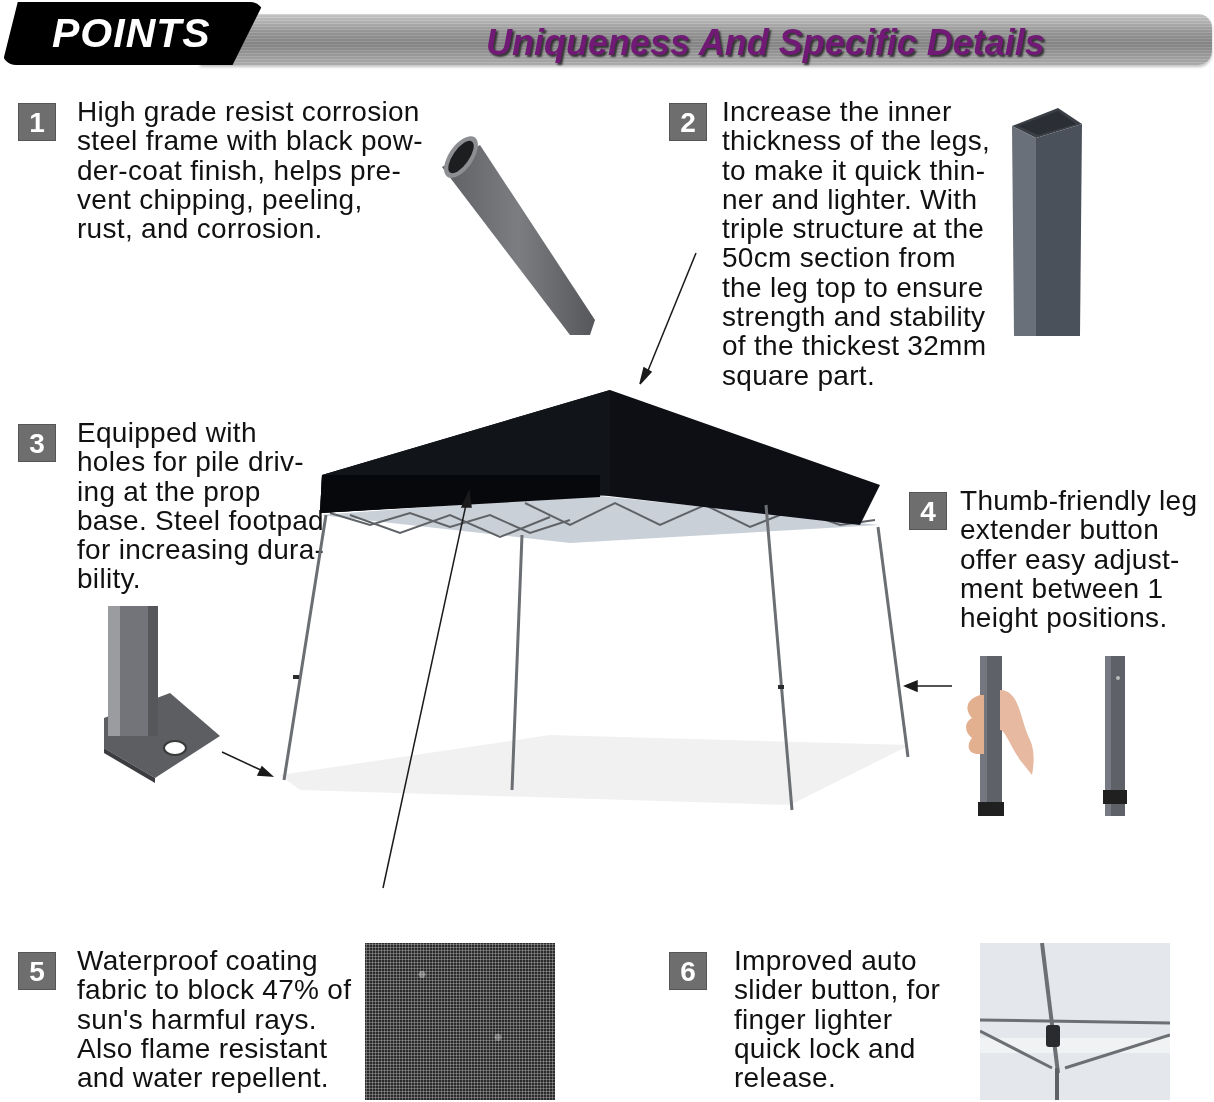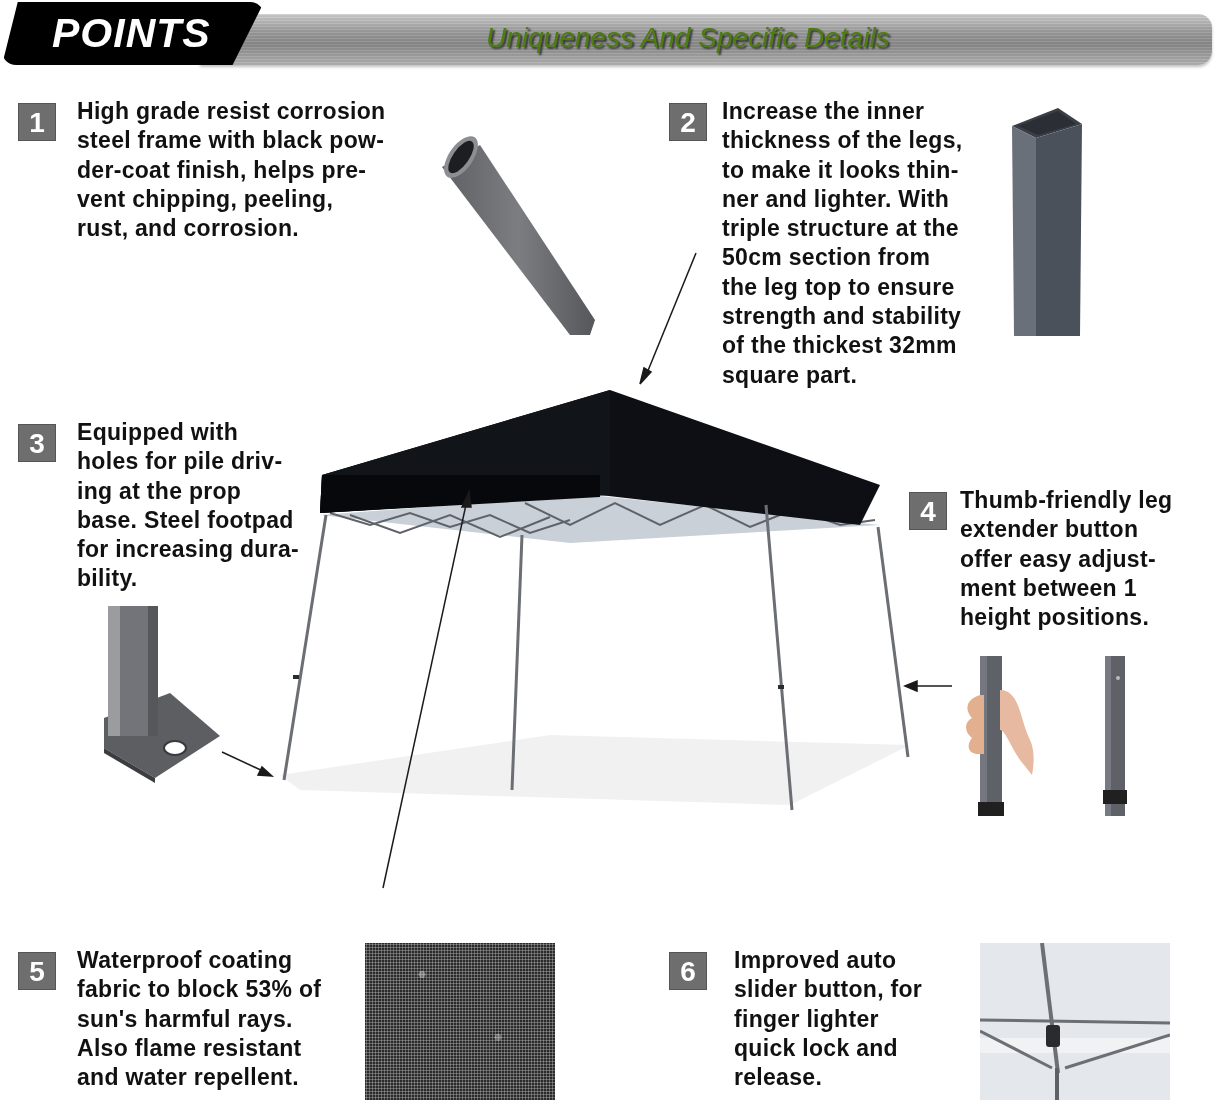--- a/index.html
+++ b/index.html
@@ -11,29 +11,29 @@
   .banner-bar { position:absolute; left:200px; top:14px; width:1012px; height:51px;
     border-radius:0 14px 14px 0;
     background:linear-gradient(180deg,#cfcfcf 0%,#9c9c9c 35%,#8a8a8a 60%,#b4b4b4 100%);
     box-shadow:0 2px 3px rgba(0,0,0,0.25); }
   .banner-bar::after { content:""; position:absolute; inset:0; border-radius:0 14px 14px 0;
     background:repeating-linear-gradient(180deg, rgba(255,255,255,0.08) 0 1px, rgba(0,0,0,0.05) 1px 3px); }
   .banner-black { position:absolute; left:2px; top:2px; width:262px; height:63px; background:#000;
     clip-path:polygon(6% 0,100% 0,88% 100%,0 100%); border-radius:14px; }
   .banner-title { position:absolute; left:52px; top:10px; font-size:41px; font-weight:bold;
     font-style:italic; color:#fff; letter-spacing:1px; }
-  .banner-subtitle { position:absolute; left:486px; top:22px; font-size:28px; font-weight:normal;
-    font-style:italic; color:#4d7c0f; text-shadow:2px 2px 2px #333; }
+  .banner-subtitle { position:absolute; left:486px; top:22px; font-size:36px; font-weight:bold;
+    font-style:italic; color:#701a75; text-shadow:2px 2px 2px #333; }
 
   
   .feature { position:absolute; }
   .num-badge { position:absolute; left:0; top:0; width:38px; height:38px; background:#6e6e6e;
     color:#fff; font-weight:bold; font-size:28px; text-align:center; line-height:38px;
     border:1px solid #555; box-sizing:border-box; }
-  .feature-text { position:absolute; left:59px; top:-6px; font-size:23px; font-weight:bold;
+  .feature-text { position:absolute; left:59px; top:-6px; font-size:28px; font-weight:normal;
     line-height:29.3px; white-space:pre; color:#111; letter-spacing:0.3px; }
 
   
   .img { position:absolute; }
   .fabric { background:
       radial-gradient(circle at 30% 20%, rgba(255,255,255,0.35) 0 3px, transparent 4px),
       radial-gradient(circle at 70% 60%, rgba(255,255,255,0.3) 0 3px, transparent 4px),
       radial-gradient(circle, #8a8a8a 0.8px, transparent 1.3px) 0 0/3px 3px,
       #2a2a2a; }
   .slider-img { background:linear-gradient(180deg,#dfe3e8 0%,#eef0f3 60%,#f6f7f8 100%); overflow:hidden; }
@@ -55,21 +55,21 @@
 steel frame with black pow-
 der-coat finish, helps pre-
 vent chipping, peeling,
 rust, and corrosion.</div>
 </div>
 
 <div class="feature" style="left:669px;top:103px;">
   <div class="num-badge">2</div>
   <div class="feature-text" style="left:53px;">Increase the inner
 thickness of the legs,
-to make it looks thin-
+to make it quick thin-
 ner and lighter. With
 triple structure at the
 50cm section from
 the leg top to ensure
 strength and stability
 of the thickest 32mm
 square part.</div>
 </div>
 
 <div class="feature" style="left:18px;top:424px;">
@@ -87,21 +87,21 @@
   <div class="feature-text" style="left:51px;">Thumb-friendly leg
 extender button
 offer easy adjust-
 ment between 1
 height positions.</div>
 </div>
 
 <div class="feature" style="left:18px;top:952px;">
   <div class="num-badge">5</div>
   <div class="feature-text">Waterproof coating
-fabric to block 53% of
+fabric to block 47% of
 sun's harmful rays.
 Also flame resistant
 and water repellent.</div>
 </div>
 
 <div class="feature" style="left:669px;top:952px;">
   <div class="num-badge">6</div>
   <div class="feature-text" style="left:65px;">Improved auto
 slider button, for
 finger lighter

